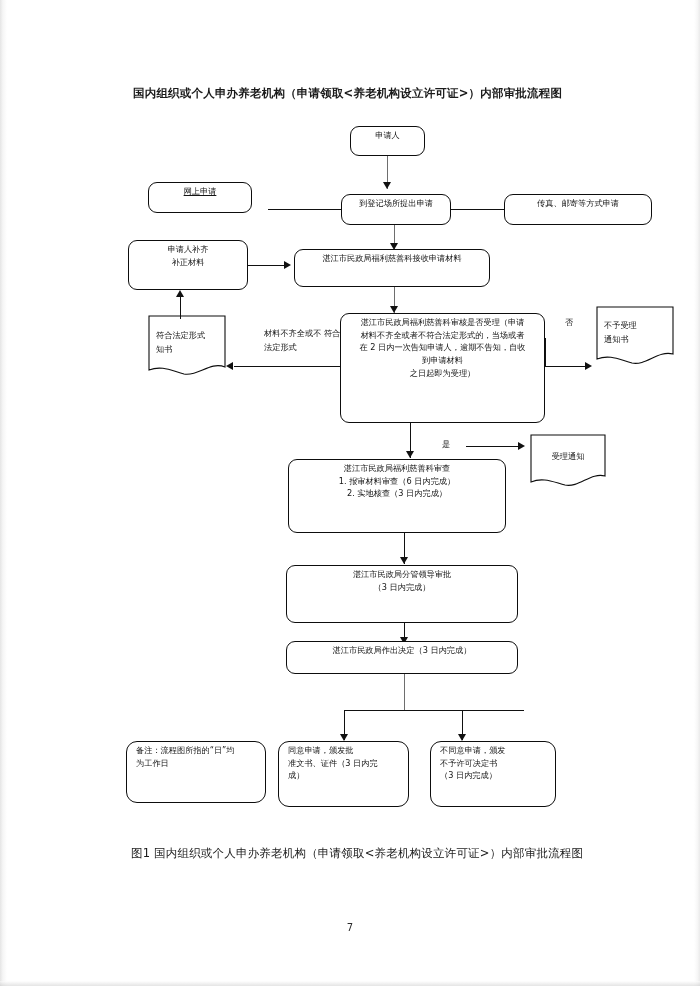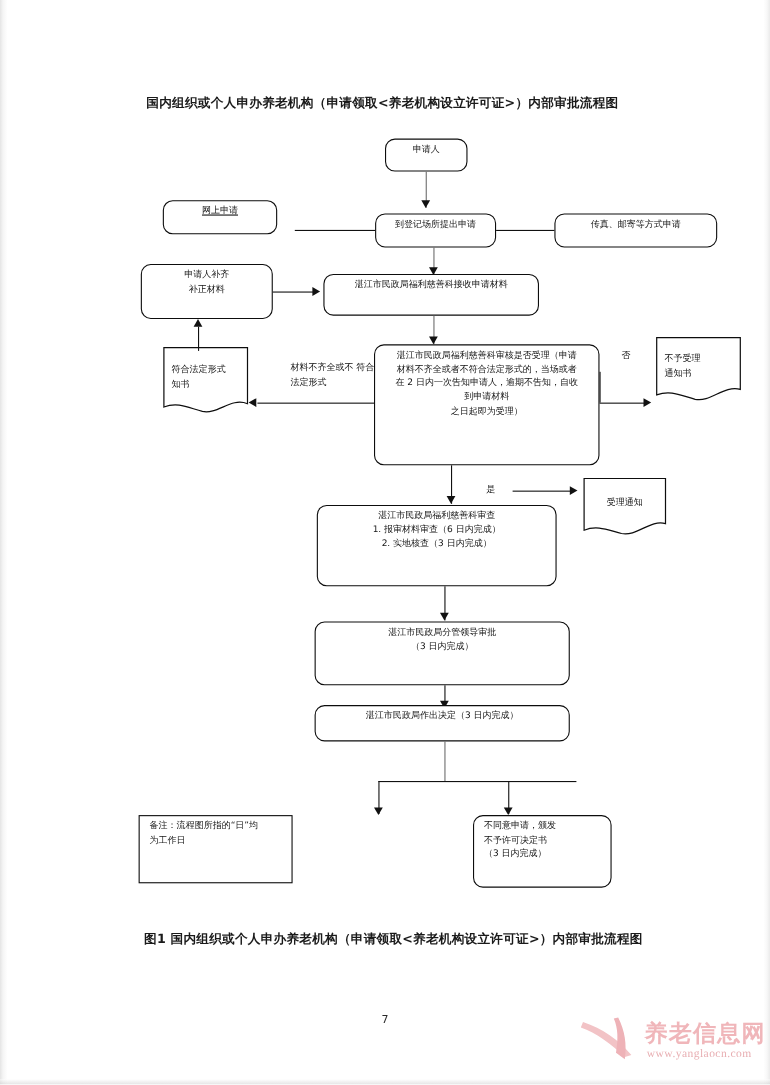--- a/index.html
+++ b/index.html
@@ -39,21 +39,21 @@
     font-size:11.5px;
     font-weight:bold;
     letter-spacing:.2px;
     white-space:nowrap;
     color:#1a1a1a;
   }
   .doc-caption{
     position:absolute;
     left:131px;top:846px;width:480px;
     font-size:11.5px;
-    font-weight:bold;
+    font-weight:normal;
     letter-spacing:.2px;
     white-space:nowrap;
     color:#1a1a1a;
   }
   .page-number{
     position:absolute;
     left:0;top:922px;width:700px;
     text-align:center;
     font-size:10px;
     color:#2a2a2a;
@@ -70,21 +70,21 @@
     align-items:center;
     text-align:center;
     font-size:8.2px;
     line-height:1.55;
     color:#141414;
     padding:2px 4px;
   }
   .node.rounded{border-radius:9px;}
   .node.square{border-radius:0;}
   .node .ln{display:block;white-space:nowrap;}
-  .node.leftalign{align-items:flex-start;text-align:left;padding-left:9px;}
+  .node.leftalign{align-items:flex-start;text-align:left;padding-left:9px;border-radius:11px;}
 
   
   .docshape{
     position:absolute;
   }
   .docshape svg{position:absolute;left:0;top:0;overflow:visible;}
   .docshape .doctext{
     position:absolute;left:0;top:0;width:100%;
     display:flex;flex-direction:column;
     align-items:flex-start;justify-content:center;
@@ -299,32 +299,29 @@
   <div class="ln-v" style="left:344px;top:710px;height:30px;"></div>
   <div class="arrow down" style="left:340px;top:734px;"></div>
   <div class="ln-v" style="left:462px;top:710px;height:30px;"></div>
   <div class="arrow down" style="left:458px;top:734px;"></div>
 
   <div class="node square leftalign" style="left:126px;top:741px;width:140px;height:62px;">
     <span class="ln">备注：流程图所指的“日”均</span>
     <span class="ln">为工作日</span>
   </div>
 
+  <div class="node rounded leftalign" style="left:278px;top:741px;width:131px;height:66px;">
+    <span class="ln">同意申请，颁发批</span>
+    <span class="ln">准文书、证件（3 日内完</span>
+    <span class="ln">成）</span>
+  </div>
 
   <div class="node rounded leftalign" style="left:430px;top:741px;width:126px;height:66px;">
     <span class="ln">不同意申请，颁发</span>
     <span class="ln">不予许可决定书</span>
     <span class="ln">（3 日内完成）</span>
   </div>
 
   <div class="doc-caption">图1 国内组织或个人申办养老机构（申请领取&lt;养老机构设立许可证&gt;）内部审批流程图</div>
   <div class="page-number">7</div>
 
-  <div class="watermark">
-    <svg class="wm-swoosh" width="62" height="44" viewBox="0 0 62 44">
-      <path d="M2,6 C20,12 34,22 46,36 L40,38 C28,26 14,16 0,11 Z" fill="#f2c3c6"></path>
-      <path d="M34,2 C40,14 42,26 40,40 L32,34 C34,22 34,12 30,3 Z" fill="#eeb2b7"></path>
-    </svg>
-    <div class="wm-text">养老信息网</div>
-    <div class="wm-url">www.yanglaocn.com</div>
-  </div>
 
 </div>
 
 </body></html>

